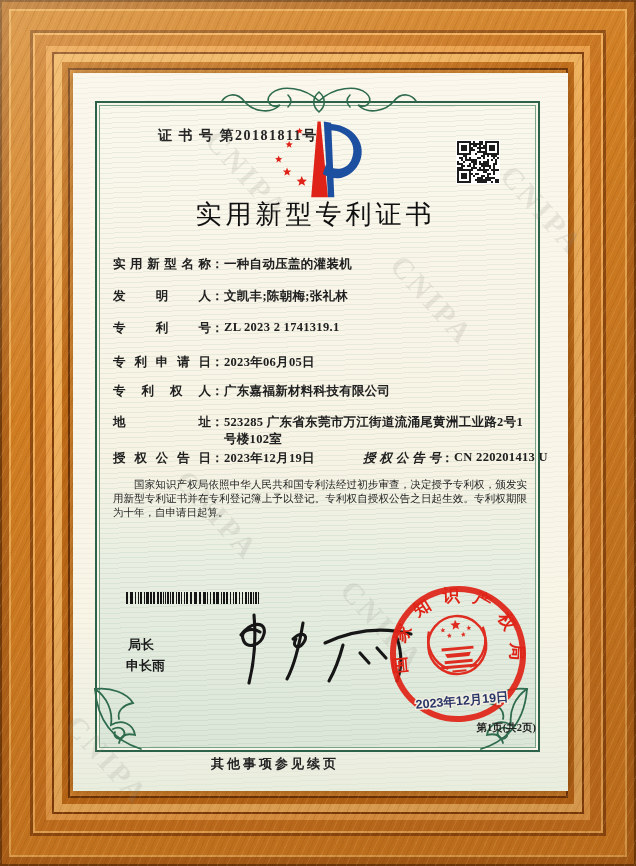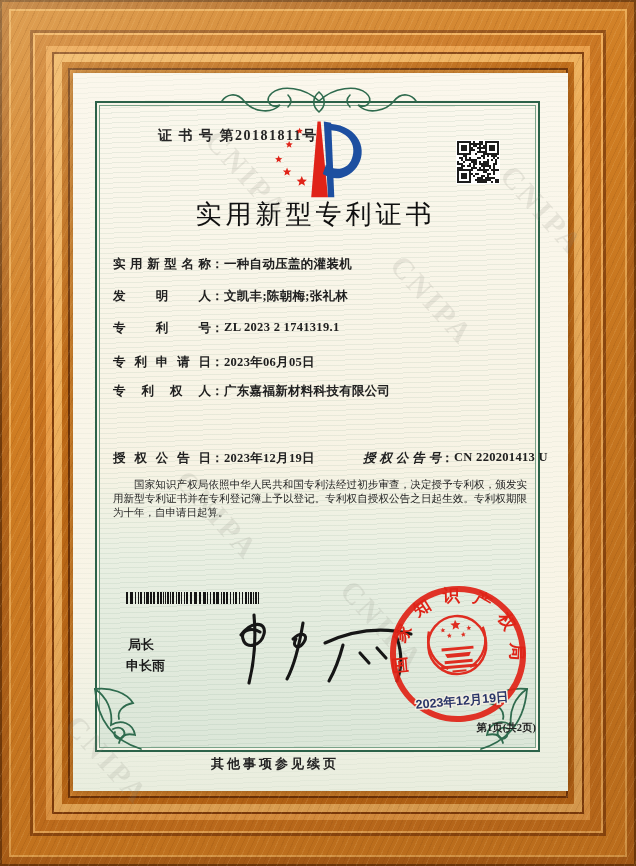--- a/index.html
+++ b/index.html
@@ -400,20 +400,23 @@
       </div>
       <div class="abs row" style="top:247px;">
         <span class="lab">专利号</span><span class="col">：</span><span class="val">ZL 2023 2 1741319.1</span>
       </div>
       <div class="abs row" style="top:281px;">
         <span class="lab">专利申请日</span><span class="col">：</span><span class="val">2023年06月05日</span>
       </div>
       <div class="abs row" style="top:310px;">
         <span class="lab">专利权人</span><span class="col">：</span><span class="val">广东嘉福新材料科技有限公司</span>
       </div>
+      <div class="abs row" style="top:341px;">
+        <span class="lab">地址</span><span class="col">：</span><span class="val wrap">523285 广东省东莞市万江街道流涌尾黄洲工业路2号1号楼102室</span>
+      </div>
       <div class="abs row" style="top:377px;">
         <span class="lab">授权公告日</span><span class="col">：</span><span class="val">2023年12月19日</span>
         <span class="grant2">
           <span class="lab2">授权公告号</span><span class="col">：</span><span class="val">CN 220201413 U</span>
         </span>
       </div>
 
       <div class="abs paras">
         <p>国家知识产权局依照中华人民共和国专利法经过初步审查，决定授予专利权，颁发实用新型专利证书并在专利登记簿上予以登记。专利权自授权公告之日起生效。专利权期限为十年，自申请日起算。</p>
       </div>

